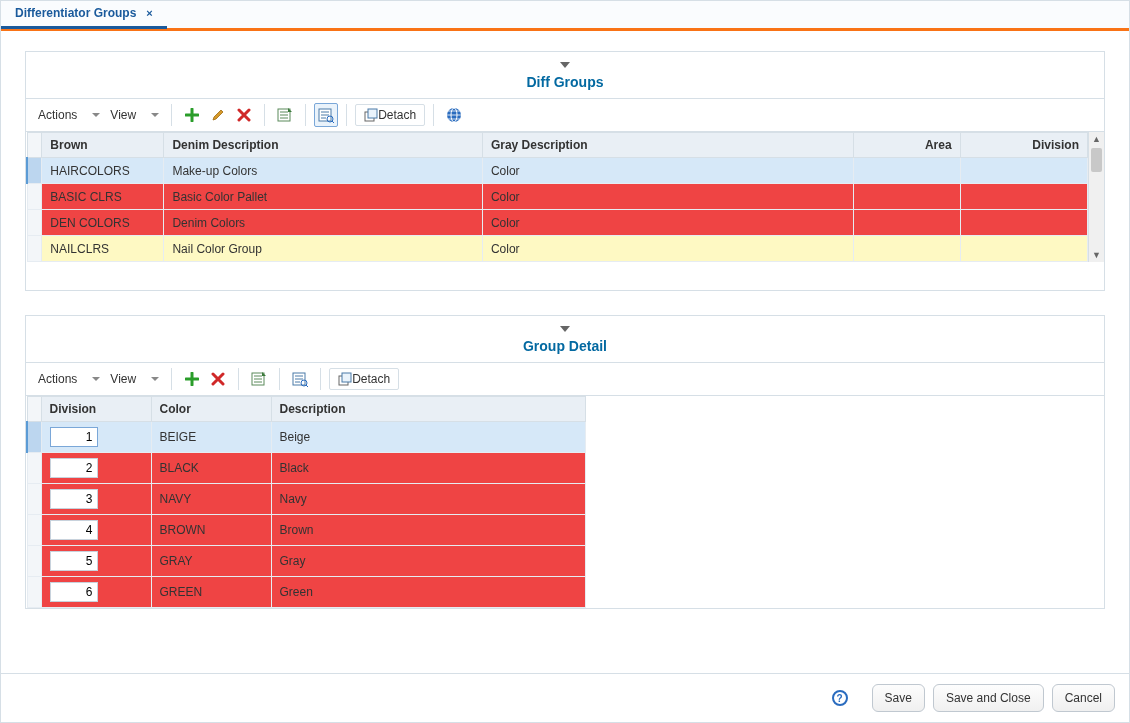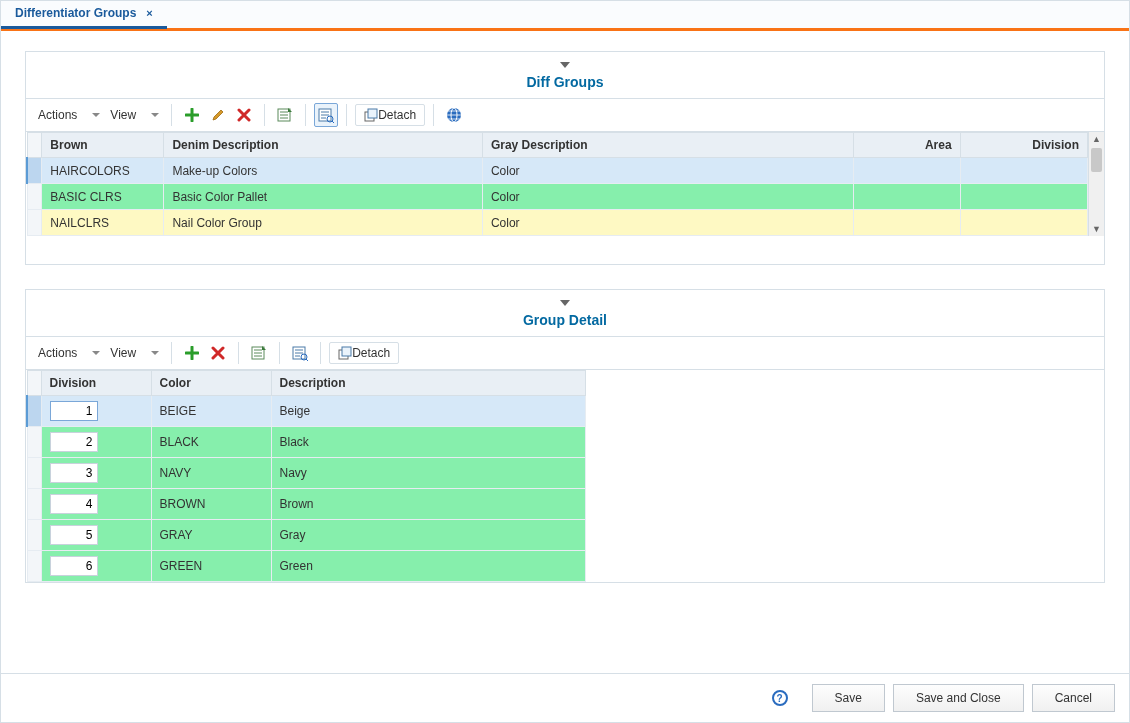--- a/index.html
+++ b/index.html
@@ -168,21 +168,21 @@
   font-size: 12px;
   color: #333;
 }
 thead th.right { text-align: right; }
 tbody td {
   border: 1px solid #e6ecf2;
   padding: 5px 8px;
   font-size: 12px;
   color: #333;
   height: 26px;
-  background: #86efac;
+  background: #ef4444;
 }
 tr.selected td { background: #d6e8f8; }
 tr.hover td { background: #fef9c3; }
 .row-handle {
   width: 14px;
   padding: 0 !important;
   background: #f3f6f9 !important;
 }
 tr.selected .row-handle { background: #bcd6ef !important; border-left: 2px solid #5b9bd5; }
 .seq-input {
@@ -212,23 +212,23 @@
   font-weight: bold;
   display: flex;
   align-items: center;
   justify-content: center;
   margin-right: 16px;
   cursor: pointer;
 }
 .btn {
   border: 1px solid #c0c8d0;
   background: linear-gradient(#fdfdfd, #f0f0f0);
-  padding: 6px 22px;
-  font-size: 12px;
-  border-radius: 0;
+  padding: 6px 12px;
+  font-size: 12px;
+  border-radius: 6px;
   cursor: pointer;
   color: #333;
 }
 svg { display: block; }
 </style>
 </head>
 <body>
 
 <div class="window">
 
@@ -335,20 +335,28 @@
                 <td></td>
               </tr>
               <tr>
                 <td class="row-handle"></td>
                 <td>BASIC CLRS</td>
                 <td>Basic Color Pallet</td>
                 <td>Color</td>
                 <td></td>
                 <td></td>
               </tr>
+              <tr>
+                <td class="row-handle"></td>
+                <td>DEN COLORS</td>
+                <td>Denim Colors</td>
+                <td>Color</td>
+                <td></td>
+                <td></td>
+              </tr>
               <tr class="hover">
                 <td class="row-handle"></td>
                 <td>NAILCLRS</td>
                 <td>Nail Color Group</td>
                 <td>Color</td>
                 <td></td>
                 <td></td>
               </tr>
             </tbody>
         </table>

